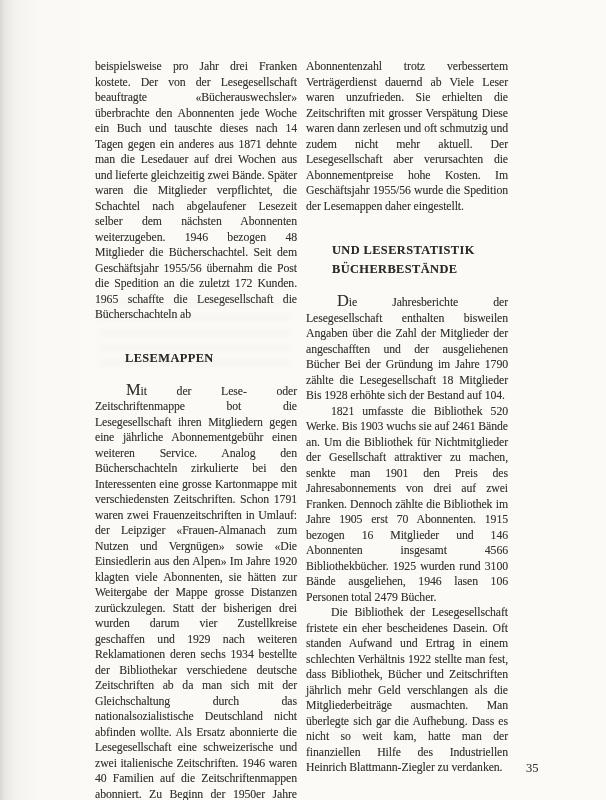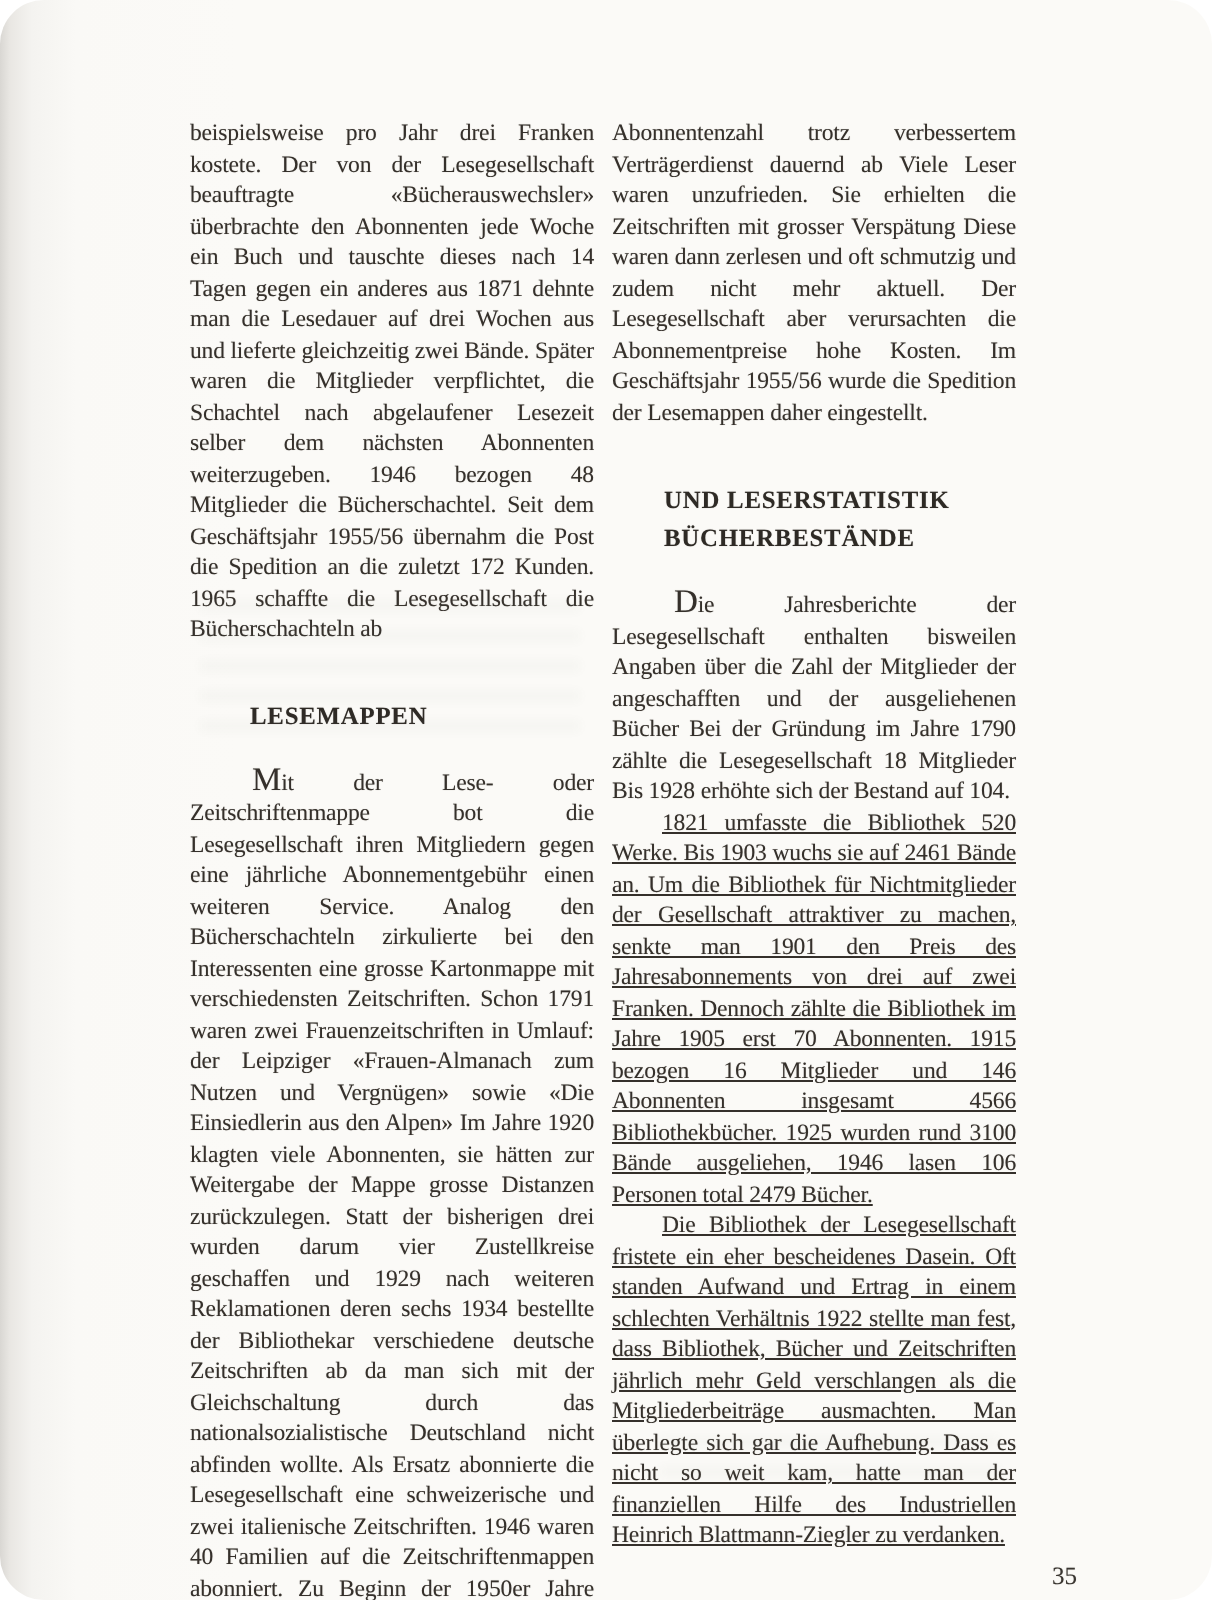--- a/index.html
+++ b/index.html
@@ -9,41 +9,40 @@
   }
   .page {
     position: relative;
     width: 606px;
     height: 800px;
     overflow: hidden;
     background:
       linear-gradient(90deg, #d9d7d3 0px, #e9e7e3 5px, #f4f3f0 16px, #faf9f6 38px, #fbfaf7 120px, #fbfaf7 100%);
     font-family: "Liberation Serif", "DejaVu Serif", serif;
     color: #35302b;
-    border-radius: 22px;
   }
   .col {
     position: absolute;
     top: 59px;
   }
   .col-left  { left: 95px;  width: 202px; }
   .col-right { left: 306px; width: 202px; }
 
   .body-text {
     margin: 0;
     font-size: 11.8px;
     line-height: 15.5px;
     text-align: justify;
     letter-spacing: -0.1px;
     hyphens: auto;
     -webkit-hyphens: auto;
     text-shadow: 0 0 0.5px rgba(62, 56, 50, 0.35);
   }
   .no-indent { text-indent: 0; }
-  .indent    { text-indent: 25px; text-decoration: underline; }
+  .indent    { text-indent: 25px; }
   .opener    { text-indent: 31px; }
 
   .initial-cap {
     font-size: 16.5px;
     line-height: 1;
   }
 
   .section-heading {
     margin: 0;
     font-size: 12.4px;
@@ -57,21 +56,21 @@
   }
   .col-right .section-heading {
     margin: 27px 0 15px 26px;
     line-height: 18.5px;
   }
   .section-heading .heading-line { display: block; }
 
   .page-number {
     position: absolute;
     left: 526px;
-    top: 781px;
+    top: 761px;
     font-size: 12.5px;
     color: #3a3631;
     text-shadow: 0 0 0.5px rgba(62, 56, 50, 0.3);
   }
 
   
   .ghost {
     position: absolute;
     pointer-events: none;
     background:

